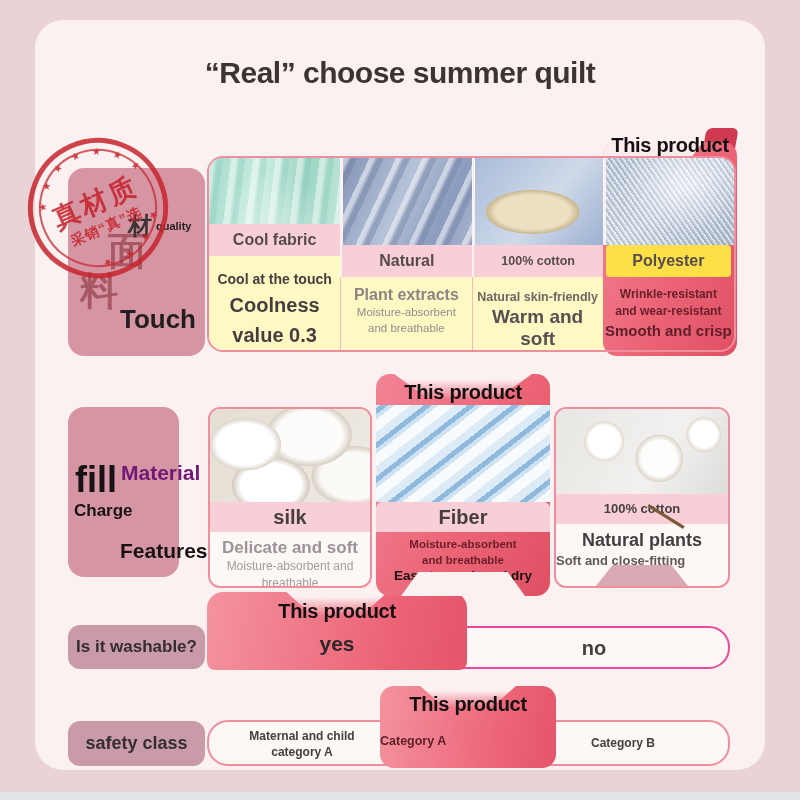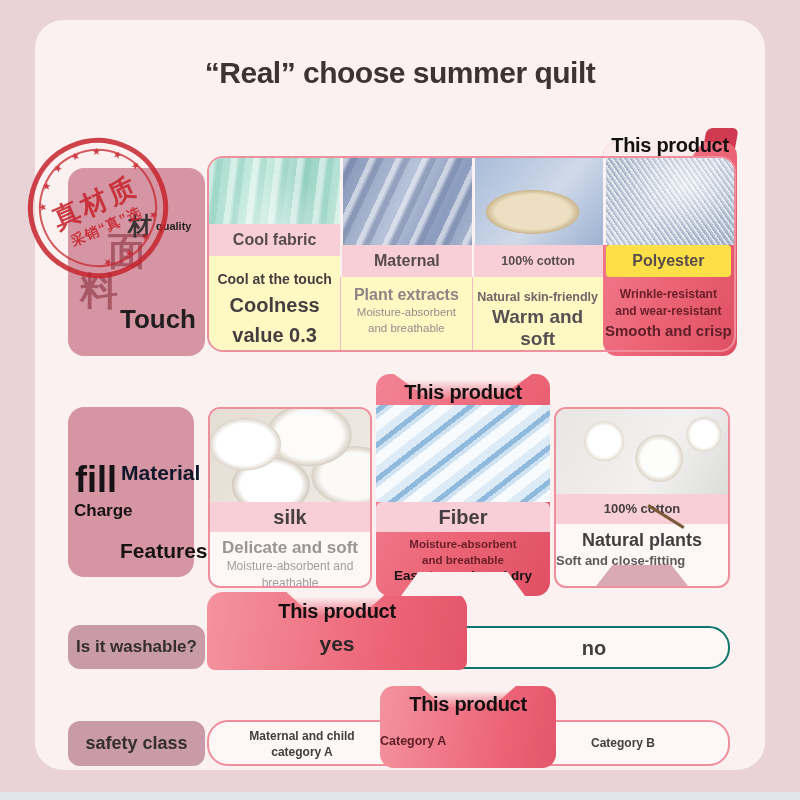--- a/index.html
+++ b/index.html
@@ -84,24 +84,24 @@
       repeating-linear-gradient(-38deg,#f8fbfd 0 10px,#cfe2f1 10px 14px,#8fb9dd 14px 19px,#dcebf6 19px 27px),
       linear-gradient(#e8f1f8,#dcebf6); }
   .img-cottonp { background:
       radial-gradient(circle 26px at 28% 38%, #ffffff 60%, #e3ddd2 76%, transparent 79%),
       radial-gradient(circle 30px at 60% 58%, #fdfdfc 60%, #ddd6ca 78%, transparent 81%),
       radial-gradient(circle 22px at 86% 30%, #ffffff 60%, #e0dacf 78%, transparent 81%),
       linear-gradient(120deg,#e8e6e3,#f2f1ef 60%,#dcdcda); }
   .img-cottonp::after { content:""; position:absolute; left:52%; top:60%; width:42px; height:3px; background:#7a5a3a; transform:rotate(32deg); }
 
   
-  .s2-label { left:68px; top:407px; width:126px; height:170px; background:#d695a3; border-radius:16px; z-index:2; }
+  .s2-label { left:68px; top:407px; width:111px; height:170px; background:#d695a3; border-radius:16px; z-index:2; }
   .fill-big { position:absolute; left:7px; top:52px; font-size:36px; font-weight:800; color:#171314; }
   .fill-charge { position:absolute; left:6px; top:94px; font-size:17px; font-weight:600; color:#171314; }
-  .fill-material { position:absolute; left:53px; top:54px; font-size:21px; font-weight:600; color:#0f172a; }
+  .fill-material { position:absolute; left:53px; top:54px; font-size:21px; font-weight:600; color:#701a75; }
   .fill-features { position:absolute; left:52px; top:132px; font-size:21px; font-weight:600; color:#171314; }
 
   .card { border:2px solid #ef8e9d; border-radius:12px; background:#fdf8f6; overflow:hidden; z-index:2; }
   .card1 { left:208px; top:407px; width:164px; height:181px; }
   .card3 { left:554px; top:407px; width:176px; height:181px; }
   .card .cimg2 { height:93px; }
   .card3 .cimg2 { height:85px; }
   .strip2 { height:30px; line-height:30px; text-align:center; background:#f8cfd6; font-size:20px; font-weight:700; color:#453e40; }
   .strip2.small { font-size:13px; }
   .c1-l1 { margin-top:6px; text-align:center; font-size:17px; font-weight:600; color:#9b9395; }
@@ -119,21 +119,21 @@
   .card2 .cimg2 { position:absolute; top:31px; left:0; right:0; height:97px; }
   .card2 .strip2 { position:absolute; top:128px; left:0; right:0; border-radius:6px 6px 0 0; }
   .c2-l1 { position:absolute; top:162px; left:0; width:100%; text-align:center; font-size:11.5px; font-weight:700; color:#6b2029; padding:0 22px; line-height:1.4; }
   .c2-l2 { position:absolute; top:194px; left:0; width:100%; text-align:center; font-size:13.5px; font-weight:800; color:#171314; }
   .notch-bottom { position:absolute; bottom:0; left:50%; transform:translateX(-50%); width:124px; height:24px; background:#fbf1f0;
                   clip-path:polygon(14% 0,86% 0,100% 100%,0 100%); }
 
   
   .w-label { left:68px; top:625px; width:137px; height:44px; background:#c99aa7; border-radius:12px;
              text-align:center; line-height:44px; font-size:17px; font-weight:600; color:#352e2f; }
-  .w-no { left:458px; top:626px; width:272px; height:43px; background:#fdf8f6; border:2px solid #0f766e;
+  .w-no { left:458px; top:626px; width:272px; height:43px; background:#fdf8f6; border:2px solid #ec4899;
           border-radius:0 21px 21px 0; text-align:center; line-height:40px; font-size:20px; font-weight:600; color:#453e40; }
   .w-tab { left:207px; top:592px; width:260px; height:78px; border-radius:16px 16px 8px 8px;
            background:linear-gradient(100deg,#f4939f 0%,#ec6376 70%,#e4556a 100%); z-index:2; }
   .w-tab .notch-top { width:110px; height:24px; }
   .w-tab .badge2 { position:absolute; top:8px; left:0; width:100%; }
   .w-yes { position:absolute; top:40px; left:0; width:100%; text-align:center; font-size:21px; font-weight:800; color:#2c2728; }
 
   
   .sf-label { left:68px; top:721px; width:137px; height:45px; background:#c99aa7; border-radius:12px;
               text-align:center; line-height:45px; font-size:18px; font-weight:600; color:#352e2f; }
@@ -188,21 +188,21 @@
   <div class="s1-col">
     <div class="cimg img-cool"></div>
     <div class="chdr">Cool fabric</div>
     <div class="cdesc">
       <div class="d1-l1a">Cool at the touch</div>
       <div class="d1-l2a">Coolness value 0.3</div>
     </div>
   </div>
   <div class="s1-col">
     <div class="cimg img-lyo"></div>
-    <div class="chdr">Maternal</div>
+    <div class="chdr">Natural</div>
     <div class="cdesc">
       <div class="d2-l1">Plant extracts</div>
       <div class="d2-l2">Moisture-absorbent and breathable</div>
     </div>
   </div>
   <div class="s1-col">
     <div class="cimg img-quilt"></div>
     <div class="chdr small">100% cotton</div>
     <div class="cdesc">
       <div class="d3-l1">Natural skin-friendly</div>

